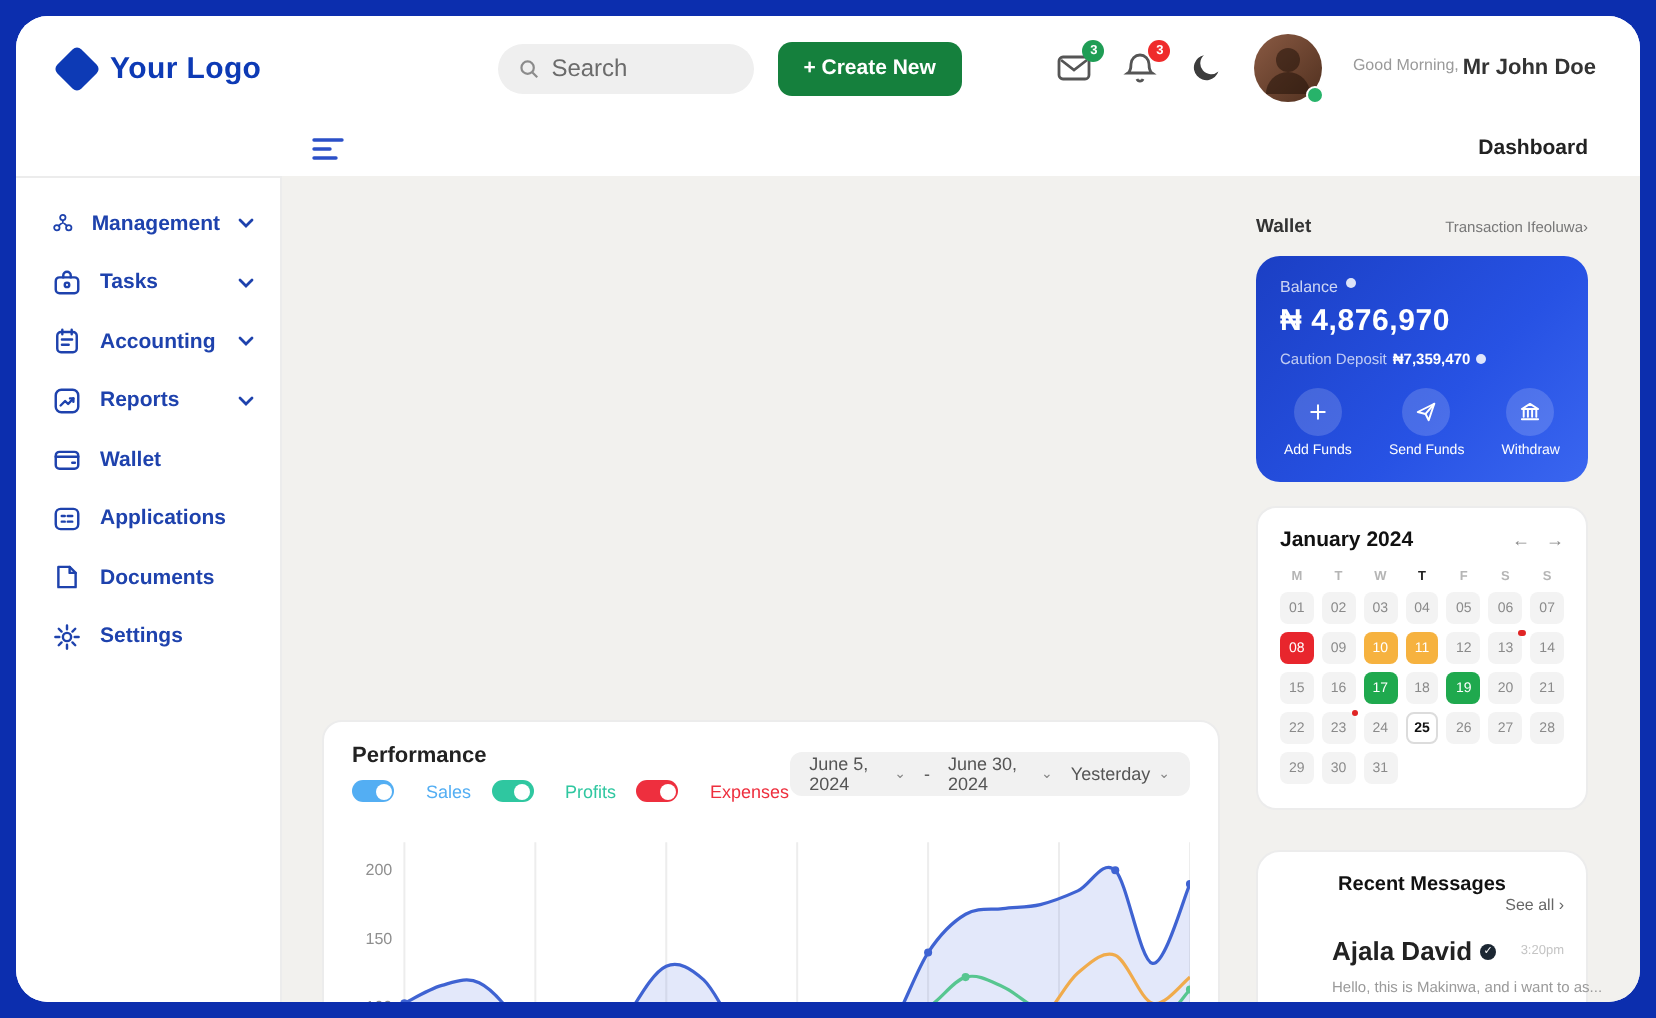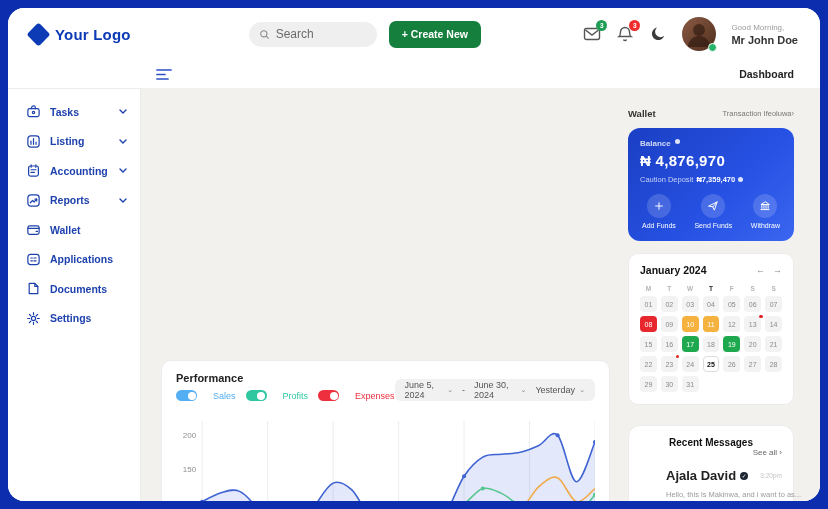--- a/index.html
+++ b/index.html
@@ -17,59 +17,59 @@
   .search input::placeholder { color:#6b6b6b; }
   .create-btn { margin-left:12px; height:27px; padding:0 13px; background:#15803d; color:#fff; border:none; border-radius:7px; font-size:10.5px; font-weight:bold; cursor:pointer; font-family:"Liberation Sans",sans-serif; }
   .header-right { margin-left:auto; display:flex; align-items:center; gap:15px; }
   .icon-wrap { position:relative; width:18px; height:18px; cursor:pointer; }
   .badge { position:absolute; top:-5px; right:-6px; min-width:11px; height:11px; border-radius:6px; color:#fff; font-size:6.5px; font-weight:bold; display:flex; align-items:center; justify-content:center; }
   .badge.green { background:#1f9d55; }
   .badge.red { background:#ef2b2b; }
   .avatar { position:relative; width:34px; height:34px; border-radius:50%; background:linear-gradient(135deg,#8a5a43,#50301f); cursor:pointer; overflow:visible; }
   .avatar svg { position:absolute; inset:0; border-radius:50%; }
   .status-dot { position:absolute; right:-1px; bottom:-1px; width:9px; height:9px; background:#27b36a; border:1.5px solid #fff; border-radius:50%; }
-  .greet { display:flex; flex-direction:column; gap:2px; }
+  .greet { display:flex; flex-direction:row; gap:2px; }
   .greet .g1 { font-size:8px; color:#9a9a9a; }
   .greet .g2 { font-size:11px; color:#333; font-weight:600; }
 
   
   .subbar { height:28px; display:flex; align-items:center; padding:0 26px 0 148px; background:#fff; }
   .collapse-btn { cursor:pointer; display:flex; }
   .breadcrumb { margin-left:auto; font-size:10.5px; font-weight:600; color:#222; }
 
   
   .bodyrow { display:flex; height:413px; }
   .sidebar { width:133px; background:#fff; border-top:1px solid #ececec; border-right:1px solid #ececec; padding-top:8px; }
   .side-item { display:flex; align-items:center; gap:9px; height:29.5px; padding:0 13px 0 18px; cursor:pointer; }
   .side-item .lbl { font-size:10.5px; font-weight:bold; color:#1e42ad; }
   .side-item .chev { margin-left:auto; display:flex; }
   .main { flex:1; background:#f2f1ee; display:flex; padding:20px 26px 0 20px; overflow:hidden; }
   .content-left { flex:1; position:relative; }
   .content-right { width:166px; margin-left:18px; display:flex; flex-direction:column; }
 
   
   .perf-card { margin-top:252px; background:#fff; border:1px solid #ececec; border-radius:10px; padding:11px 14px 0; height:260px; }
-  .perf-head { display:flex; align-items:flex-end; }
+  .perf-head { display:flex; align-items:center; }
   .perf-title { font-size:11px; font-weight:600; color:#222; }
   .legend { display:flex; gap:10px; margin-top:6px; }
   .leg-item { display:flex; align-items:center; gap:16px; cursor:pointer; }
   .toggle { width:21px; height:11px; border-radius:6px; position:relative; }
   .toggle::after { content:""; position:absolute; right:1.5px; top:1.5px; width:8px; height:8px; background:#fff; border-radius:50%; }
   .leg-item span { font-size:9px; }
   .datebox { margin-left:auto; background:#f1f1f1; border-radius:6px; height:22px; display:flex; align-items:center; gap:9px; padding:0 10px; font-size:9px; color:#555; }
   .datebox .sel { display:flex; align-items:center; gap:4px; cursor:pointer; }
   .datebox .chevd { font-size:7px; color:#888; }
   #chart { margin-top:10px; }
 
   
   .wallet-head { display:flex; align-items:center; margin-bottom:9px; }
   .wallet-title { font-size:9.5px; font-weight:600; color:#333; }
   .trans-link { margin-left:auto; font-size:7.5px; color:#777; cursor:pointer; text-decoration:none; }
   .wallet-card { background:linear-gradient(135deg,#1b3fc4 0%,#2752e4 60%,#3a66f0 100%); border-radius:12px; padding:11px 12px 12px; color:#fff; }
-  .bal-label { display:flex; align-items:flex-start; gap:4px; font-size:8px; color:rgba(255,255,255,.78);font-weight:bold; }
+  .bal-label { display:flex; align-items:flex-start; gap:4px; font-size:8px; color:rgba(255,255,255,.78); }
   .eye-dot { width:5px; height:5px; background:rgba(255,255,255,.85); border-radius:50%; display:inline-block; cursor:pointer; }
   .bal { font-size:15px; font-weight:bold; margin-top:4px; letter-spacing:.3px; }
   .caution { margin-top:6px; font-size:7.5px; color:rgba(255,255,255,.72); display:flex; align-items:center; gap:3px; }
   .caution b { color:#fff; font-size:7.5px; }
   .actions { display:flex; justify-content:space-between; margin-top:10px; padding:0 2px; }
   .action { display:flex; flex-direction:column; align-items:center; gap:4px; cursor:pointer; }
   .action .circ { width:24px; height:24px; border-radius:50%; background:rgba(255,255,255,.16); display:flex; align-items:center; justify-content:center; }
   .action .alabel { font-size:7px; color:#fff; }
 
   
@@ -162,37 +162,39 @@
           <path d="M1 2h14M1 6.5h8M1 11h11" stroke="#2b50c8" stroke-width="1.7" stroke-linecap="round"></path>
         </svg>
     </div>
     <div class="breadcrumb">Dashboard</div>
   </div>
 
   <div class="bodyrow">
     <nav class="sidebar" id="sidebar">
         <div class="side-item">
           <svg width="15" height="15" viewBox="0 0 16 16" fill="none" stroke="#1e42ad" stroke-width="1.3" stroke-linecap="round" stroke-linejoin="round">
-            <rect x="2" y="5" width="12" height="8.5" rx="2"></rect>
-            <path d="M6 5V4a2 2 0 0 1 4 0v1"></path>
-            <circle cx="8" cy="9" r="1.2"></circle>
-          </svg>
-          <span class="lbl">Tasks</span>
+            <circle cx="8" cy="4" r="2"></circle>
+            <circle cx="3.6" cy="11.5" r="2"></circle>
+            <circle cx="12.4" cy="11.5" r="2"></circle>
+            <path d="M8 6v2M5 10l1.8-1.5M11 10L9.2 8.5"></path>
+          </svg>
+          <span class="lbl">Management</span>
           <span class="chev">
             <svg width="8" height="5" viewBox="0 0 8 5">
               <path d="M1 1l3 3 3-3" fill="none" stroke="#1e42ad" stroke-width="1.4" stroke-linecap="round"></path>
             </svg>
           </span>
         </div>
         <div class="side-item">
           <svg width="15" height="15" viewBox="0 0 16 16" fill="none" stroke="#1e42ad" stroke-width="1.3" stroke-linecap="round" stroke-linejoin="round">
-            <rect x="2" y="2" width="12" height="12" rx="3"></rect>
-            <path d="M5.3 11V7.5M8 11V4.8M10.7 11V8.6"></path>
-          </svg>
-          <span class="lbl">Listing</span>
+            <rect x="2" y="5" width="12" height="8.5" rx="2"></rect>
+            <path d="M6 5V4a2 2 0 0 1 4 0v1"></path>
+            <circle cx="8" cy="9" r="1.2"></circle>
+          </svg>
+          <span class="lbl">Tasks</span>
           <span class="chev">
             <svg width="8" height="5" viewBox="0 0 8 5">
               <path d="M1 1l3 3 3-3" fill="none" stroke="#1e42ad" stroke-width="1.4" stroke-linecap="round"></path>
             </svg>
           </span>
         </div>
         <div class="side-item">
           <svg width="15" height="15" viewBox="0 0 16 16" fill="none" stroke="#1e42ad" stroke-width="1.3" stroke-linecap="round" stroke-linejoin="round">
             <rect x="2.8" y="3.2" width="10.4" height="10.8" rx="2"></rect>
             <path d="M5.5 2v2.4M10.5 2v2.4M5.3 7.2h5.4M5.3 10h3.6"></path>

